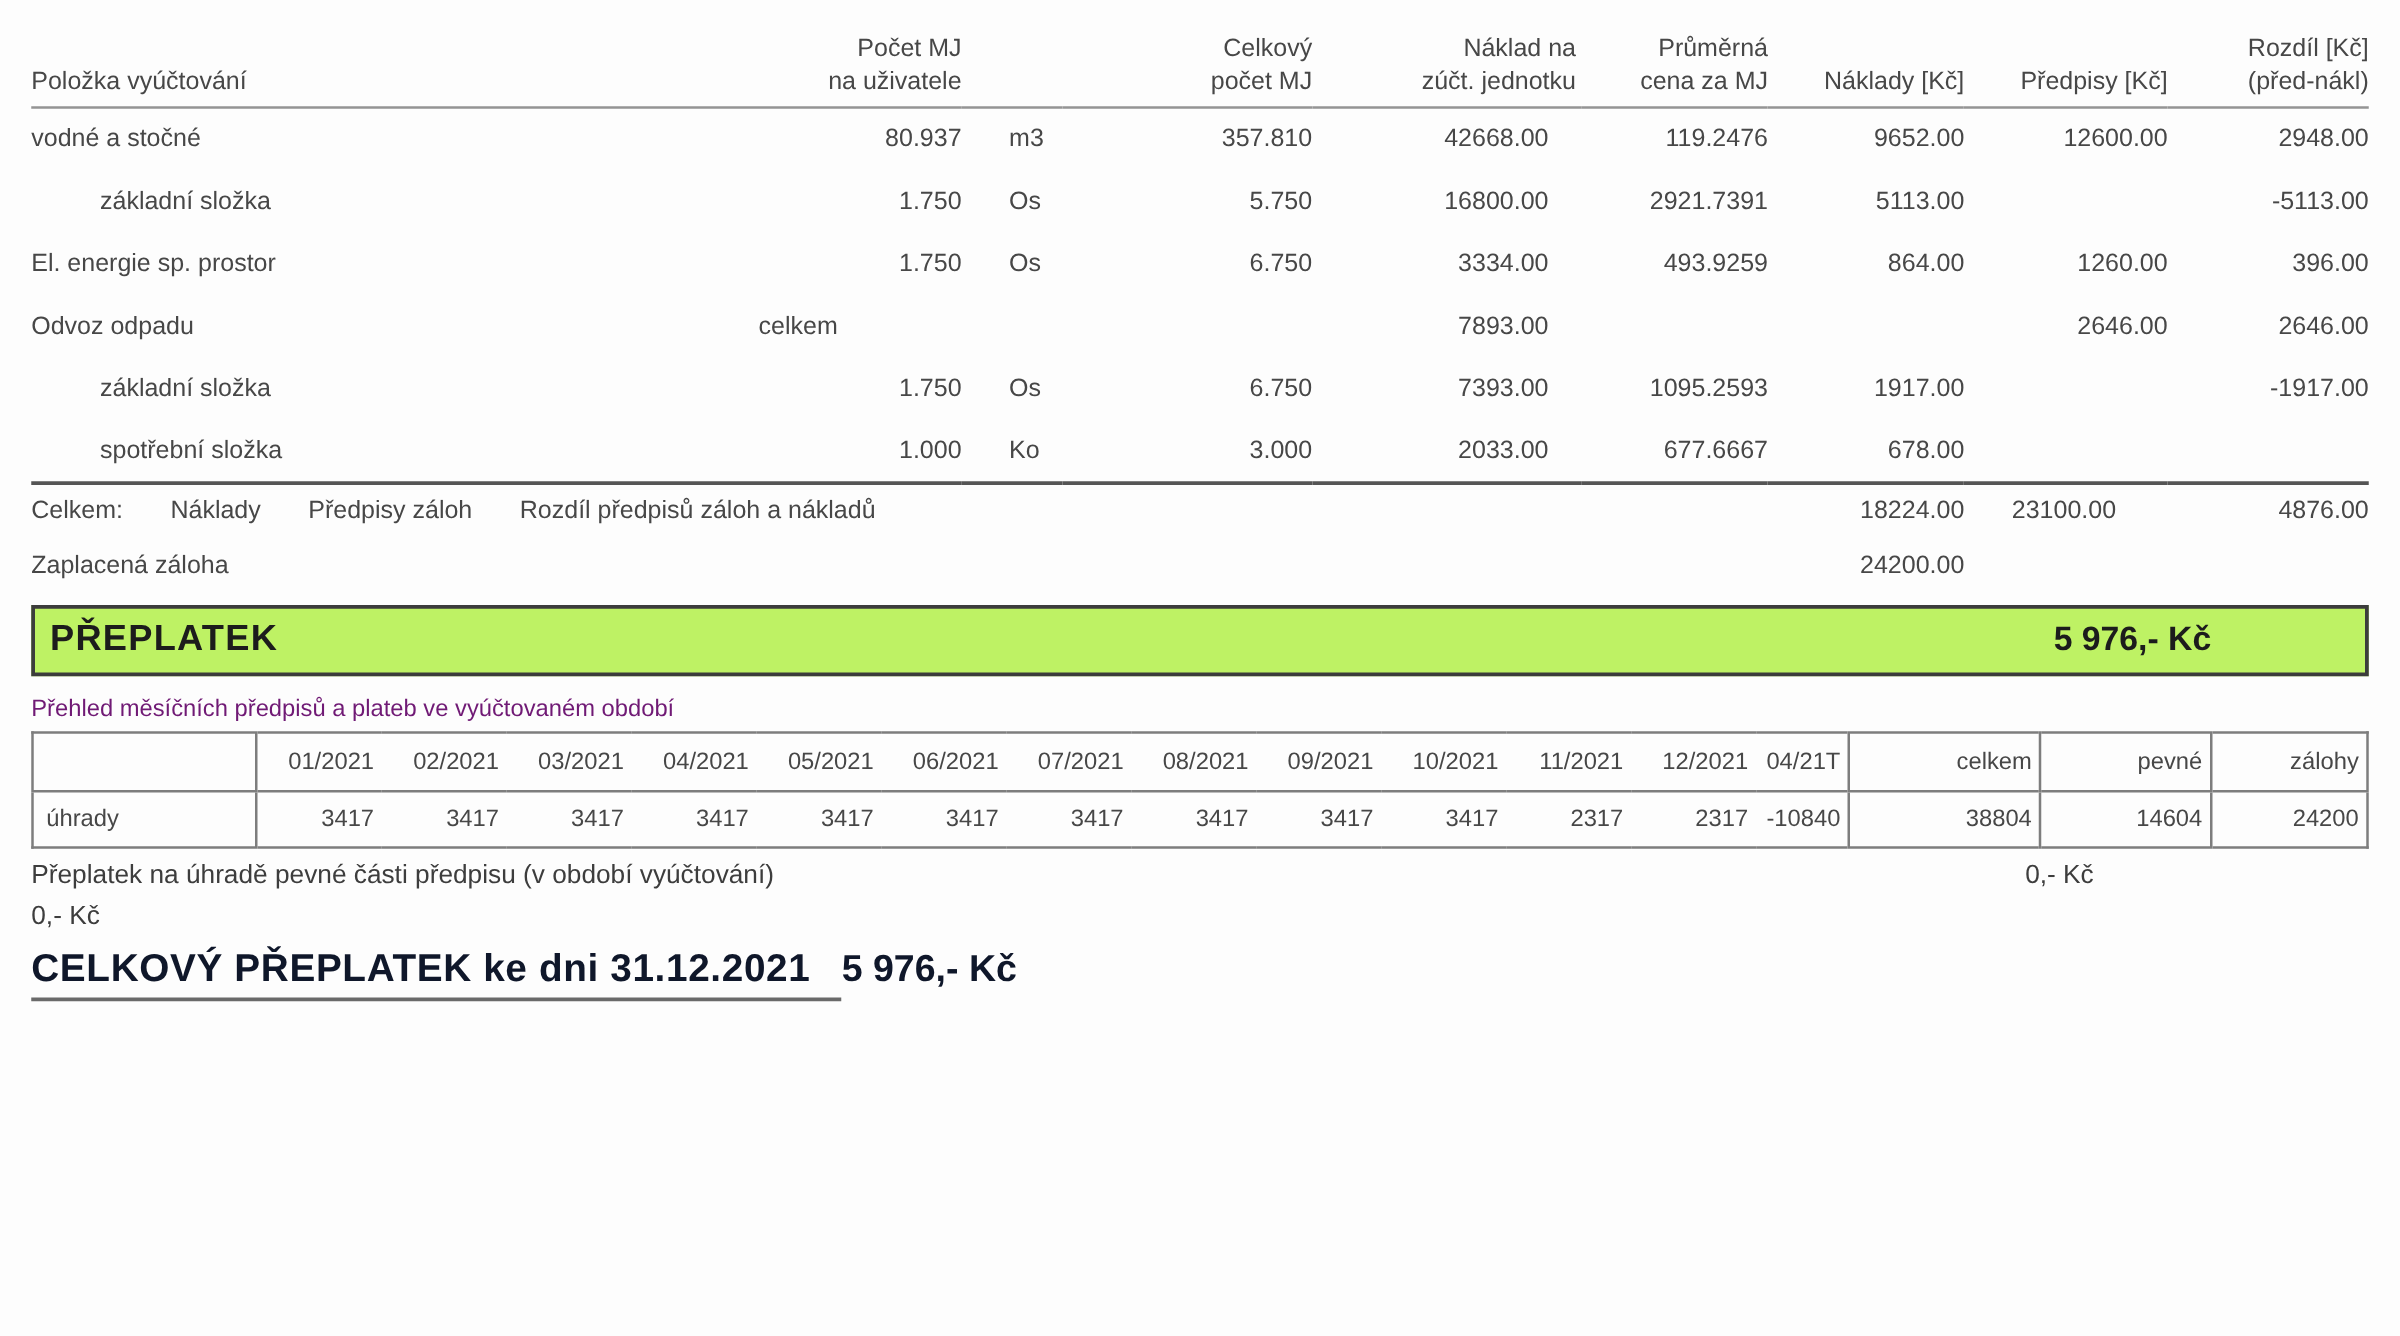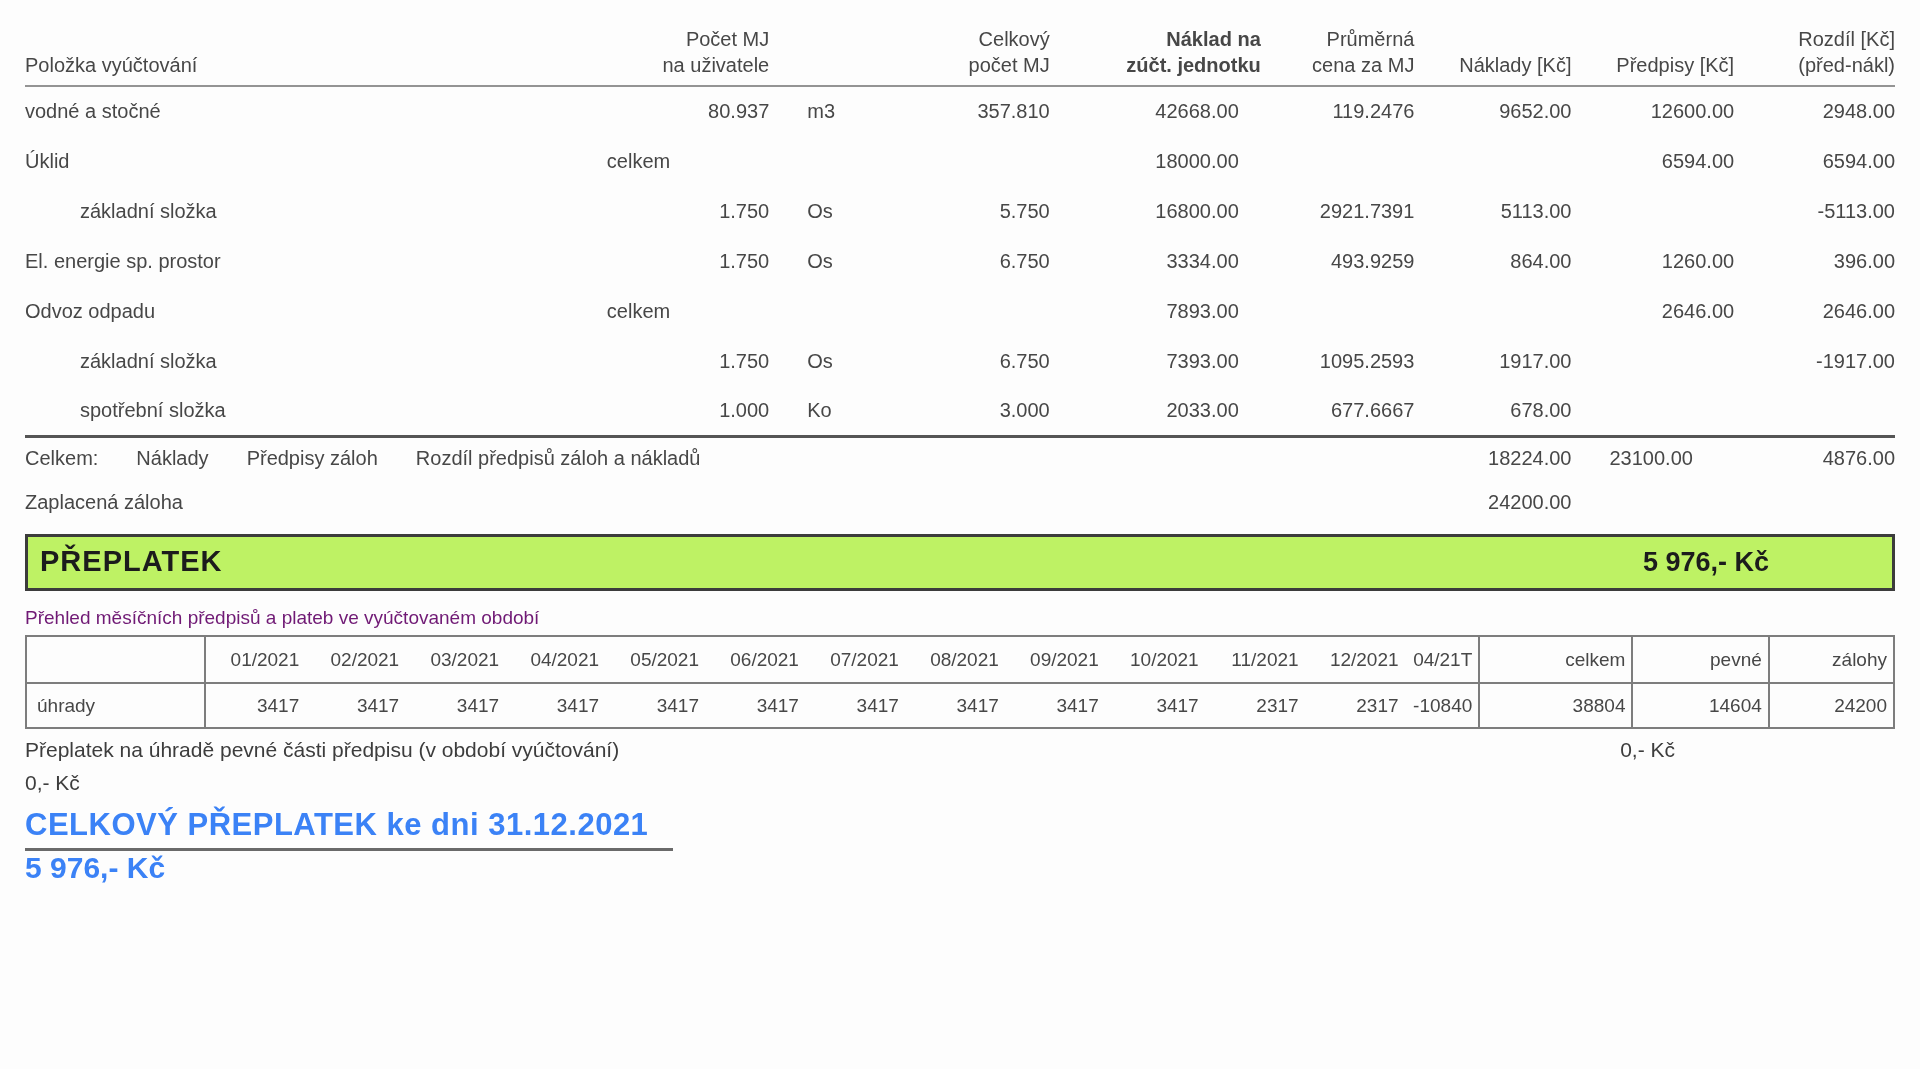--- a/index.html
+++ b/index.html
@@ -14,21 +14,21 @@
 
   
   table.main { width: 100%; border-collapse: collapse; font-size: 20px; }
   table.main thead td { vertical-align: bottom; padding-bottom: 7px; line-height: 26px; }
   table.main thead { border-bottom: 2px solid #949494; }
   table.main td { text-align: right; white-space: nowrap; }
   table.main td:nth-child(1) { text-align: left; }
   table.main td:nth-child(3) { text-align: left; padding-left: 38px; }
   tbody.mainbody td { height: 50px; }
   tbody.mainbody td:nth-child(5) { padding-right: 26px; }
-  table.main thead td:nth-child(5) { padding-right: 4px; font-weight: bold; }
+  table.main thead td:nth-child(5) { padding-right: 4px; }
   tr.indent td:first-child { padding-left: 55px; }
   td.qty-left { text-align: left !important; padding-left: 47px; }
 
   
   tbody.summary { border-top: 3px solid #555; }
   tbody.summary td { height: 44px; vertical-align: middle; }
   .summary-labels { display: flex; gap: 38px; align-items: center; }
 
   
   .opbox {
@@ -50,21 +50,21 @@
   table.mt thead tr { border-bottom: 2px solid #7d7d7d; border-radius: 22px; }
   table.mt th:first-child, table.mt td:first-child {
     border-right: 2px solid #7d7d7d; text-align: left; padding-left: 10px;
   }
   table.mt .sep { border-left: 2px solid #7d7d7d; }
 
   
   .foot-line { display: flex; justify-content: space-between; font-size: 21px; color: #3d3d3d; margin-top: 9px; }
   .foot-line:first-of-type { margin-top: 14px; }
   .foot-value { margin-right: 220px; }
-  .grand { display: flex; align-items: baseline; margin-top: 12px; color: #3b82f6; flex-direction: column; }
+  .grand { display: flex; align-items: baseline; margin-top: 12px; color: #0f172a; }
   .grand-label { font-size: 31px; font-weight: bold; letter-spacing: 0.5px;
                  border-bottom: 3px solid #6a6a6a; padding-bottom: 5px; padding-right: 25px; }
   .grand-value { font-size: 30px; font-weight: bold; margin-right: 180px; }
 </style>
 </head>
 <body>
 
 <div class="page">
 
   <table class="main">
@@ -119,31 +119,20 @@
       <tr>
         <td>vodné a stočné</td>
         <td>80.937</td>
         <td>m3</td>
         <td>357.810</td>
         <td>42668.00</td>
         <td>119.2476</td>
         <td>9652.00</td>
         <td>12600.00</td>
         <td>2948.00</td>
-      </tr>
-      <tr>
-        <td>Úklid</td>
-        <td class="qty-left">celkem</td>
-        <td></td>
-        <td></td>
-        <td>18000.00</td>
-        <td></td>
-        <td></td>
-        <td>6594.00</td>
-        <td>6594.00</td>
       </tr>
       <tr class="indent">
         <td>základní složka</td>
         <td>1.750</td>
         <td>Os</td>
         <td>5.750</td>
         <td>16800.00</td>
         <td>2921.7391</td>
         <td>5113.00</td>
         <td></td>

